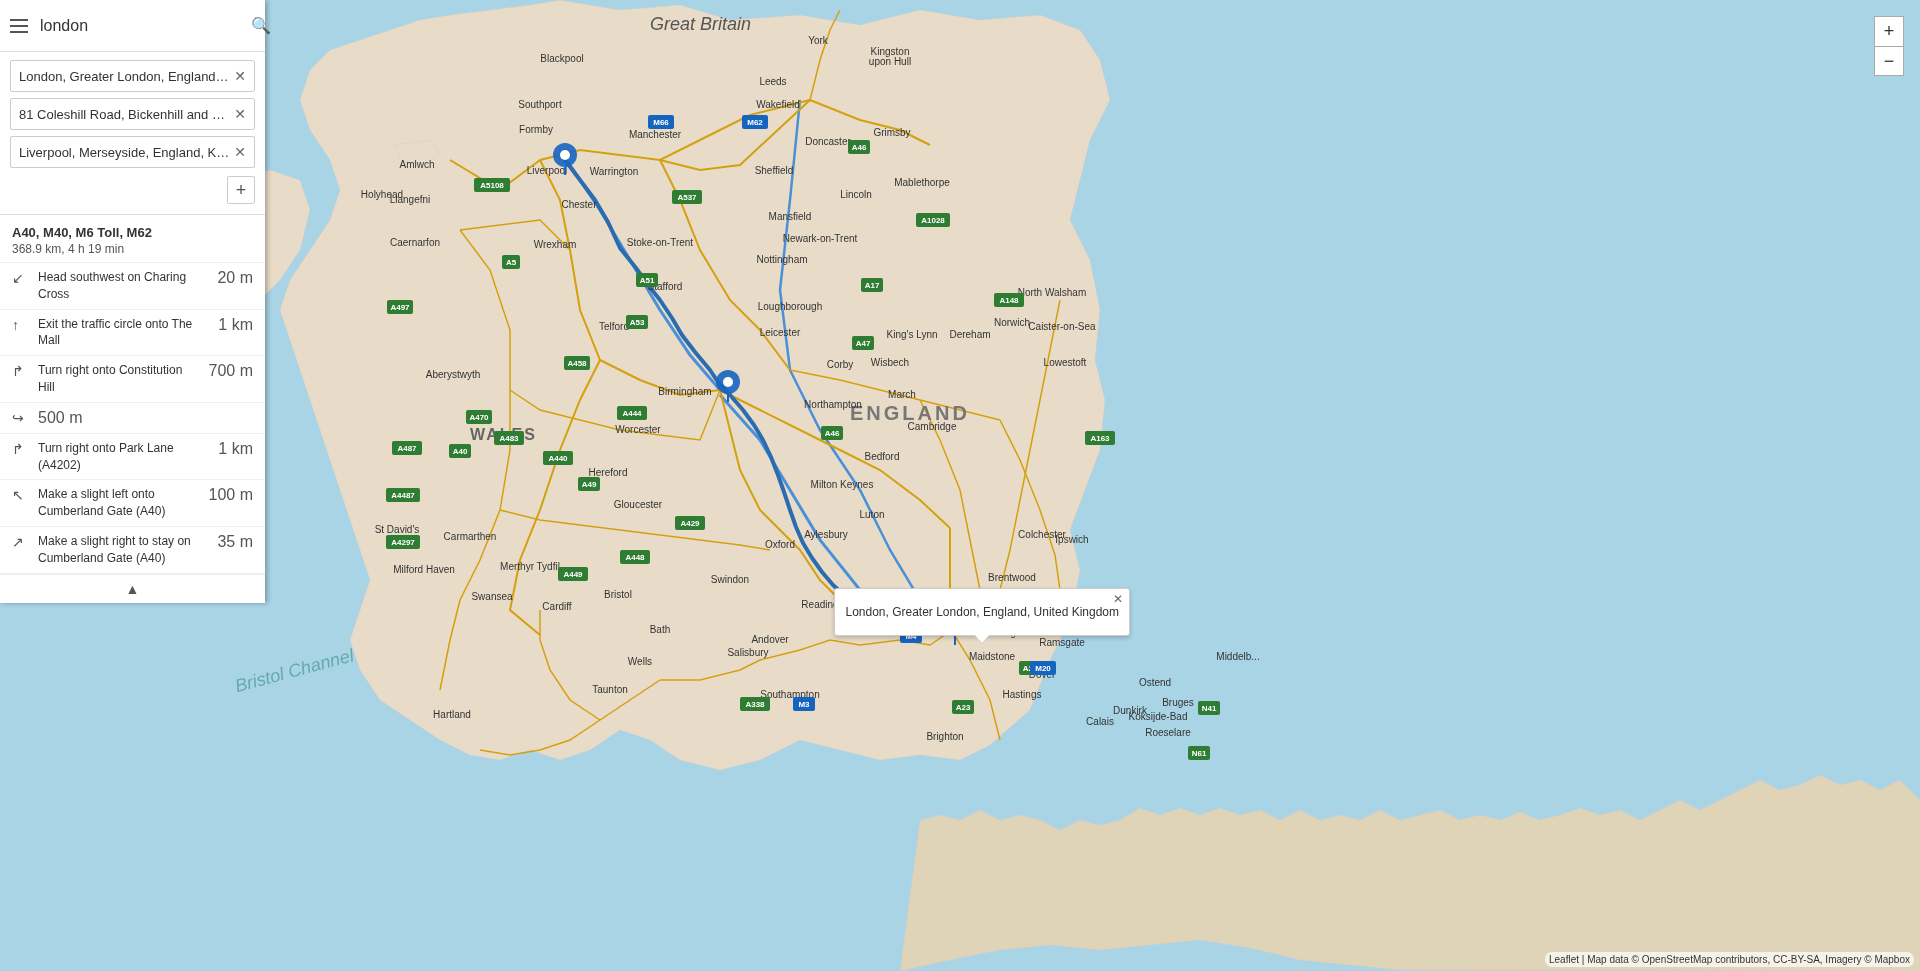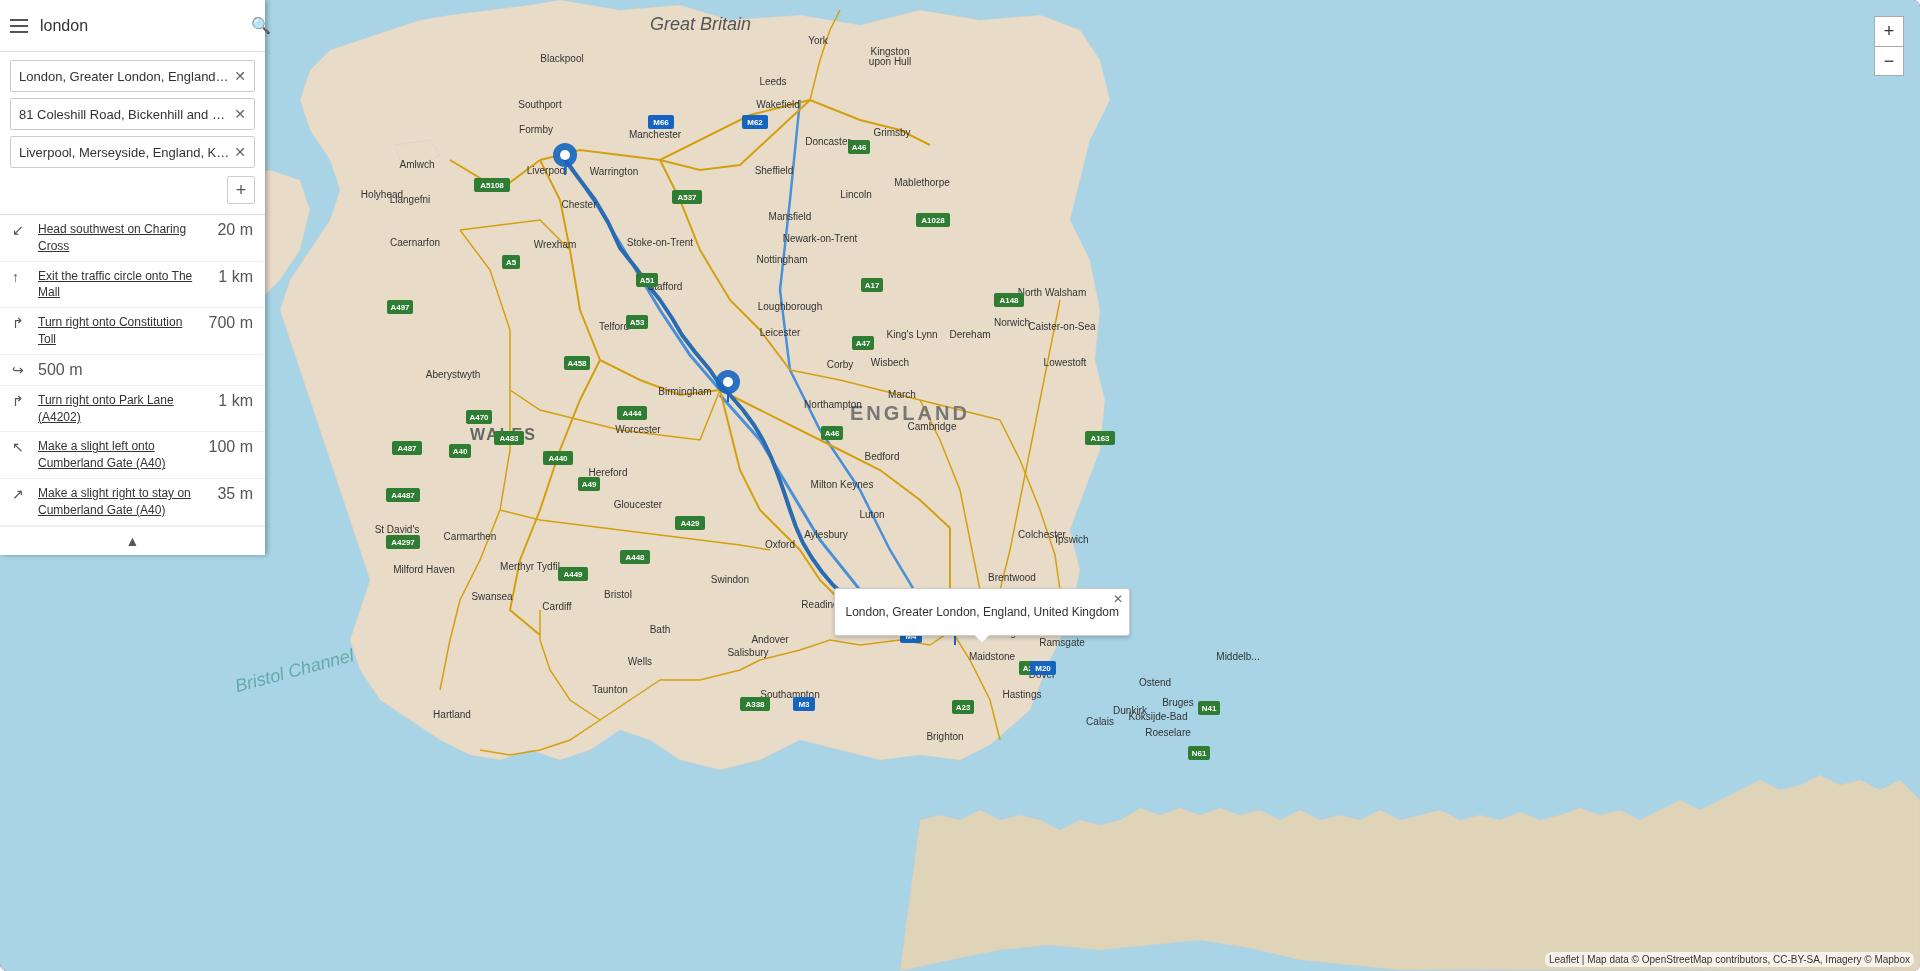--- a/index.html
+++ b/index.html
@@ -4,21 +4,20 @@
   <style>
     * { margin: 0; padding: 0; box-sizing: border-box; }
     body { width: 1920px; height: 971px; overflow: hidden; font-family: Arial, sans-serif; position: relative; }
 
     
     #map-container {
       position: absolute;
       top: 0; left: 0; right: 0; bottom: 0;
       background-color: #a21caf;
       overflow: hidden;
-      border-radius: 7px;
     }
 
     
     #map-svg {
       width: 100%;
       height: 100%;
     }
 
     
     #sidebar {
@@ -172,21 +171,20 @@
     .dir-icon {
       min-width: 18px;
       font-size: 14px;
       margin-top: 1px;
       color: #555;
     }
 
     .dir-text {
       flex: 1;
       line-height: 1.4;
-      text-decoration: underline;
     }
 
     .dir-dist {
       min-width: 42px;
       text-align: right;
       color: #555;
       font-size: 16px;
       white-space: nowrap;
     }
 
@@ -618,35 +616,41 @@
     </div>
     <div class="waypoint-row">
       <span class="wp-text">Liverpool, Merseyside, England, Kingdo</span>
       <span class="waypoint-close">✕</span>
     </div>
     <div class="waypoint-add">
       <button class="waypoint-add-btn">+</button>
     </div>
   </div>
 
+  <div id="route-summary">
+    <div id="route-name">A40, M40, M6 Toll, M62</div>
+    <div id="route-meta">
+      <span>368.9 km</span>,&nbsp;<span>4 h 19 min</span>
+    </div>
+  </div>
 
   <div id="directions-list">
   <div class="direction-item">
     <span class="dir-icon">↙</span>
     <span class="dir-text">Head southwest on Charing Cross</span>
     <span class="dir-dist">20 m</span>
   </div>
       <div class="direction-item">
     <span class="dir-icon">↑</span>
     <span class="dir-text">Exit the traffic circle onto The Mall</span>
     <span class="dir-dist">1 km</span>
   </div>
       <div class="direction-item">
     <span class="dir-icon">↱</span>
-    <span class="dir-text">Turn right onto Constitution Toll</span>
+    <span class="dir-text">Turn right onto Constitution Hill</span>
     <span class="dir-dist">700 m</span>
   </div>
       <div class="direction-item">
     <span class="dir-icon">↪</span>
     <span class="dir-dist">500 m</span>
   </div>
       <div class="direction-item">
     <span class="dir-icon">↱</span>
     <span class="dir-text">Turn right onto Park Lane (A4202)</span>
     <span class="dir-dist">1 km</span>

